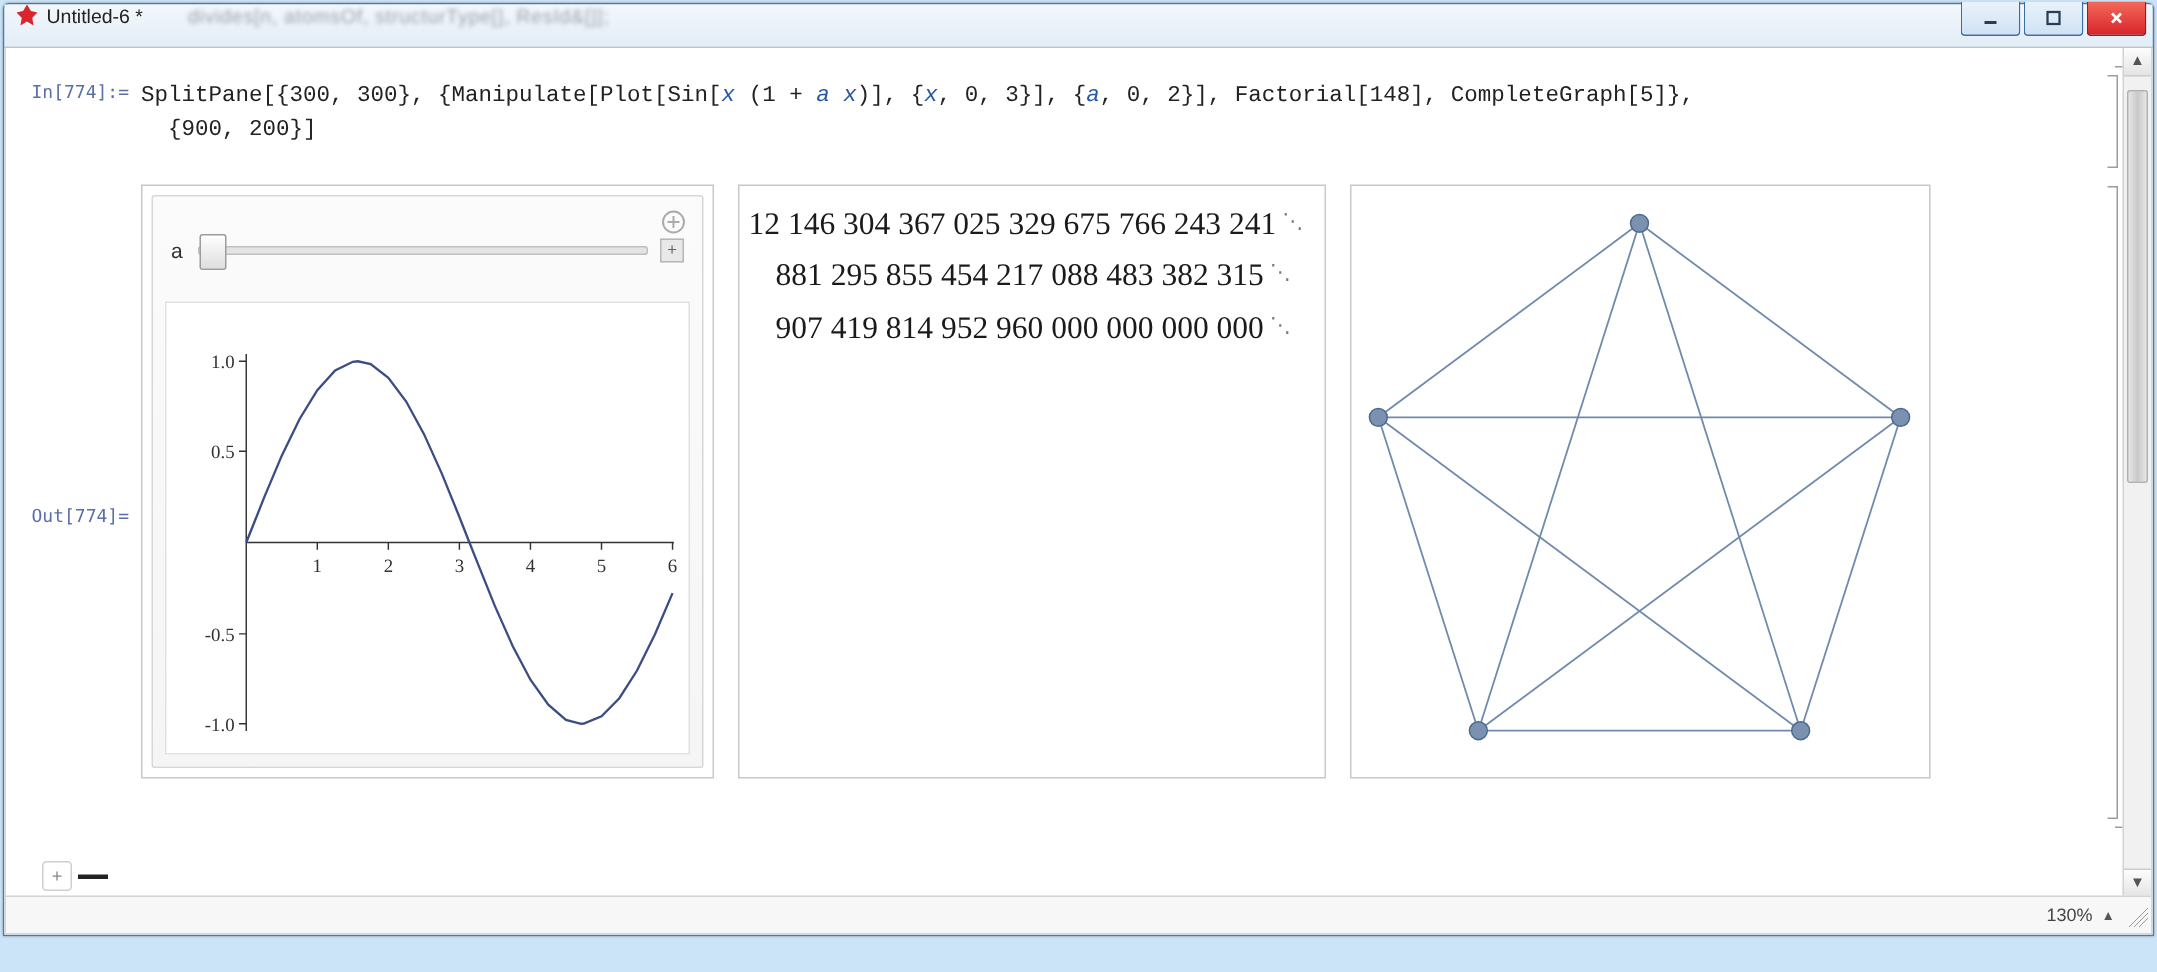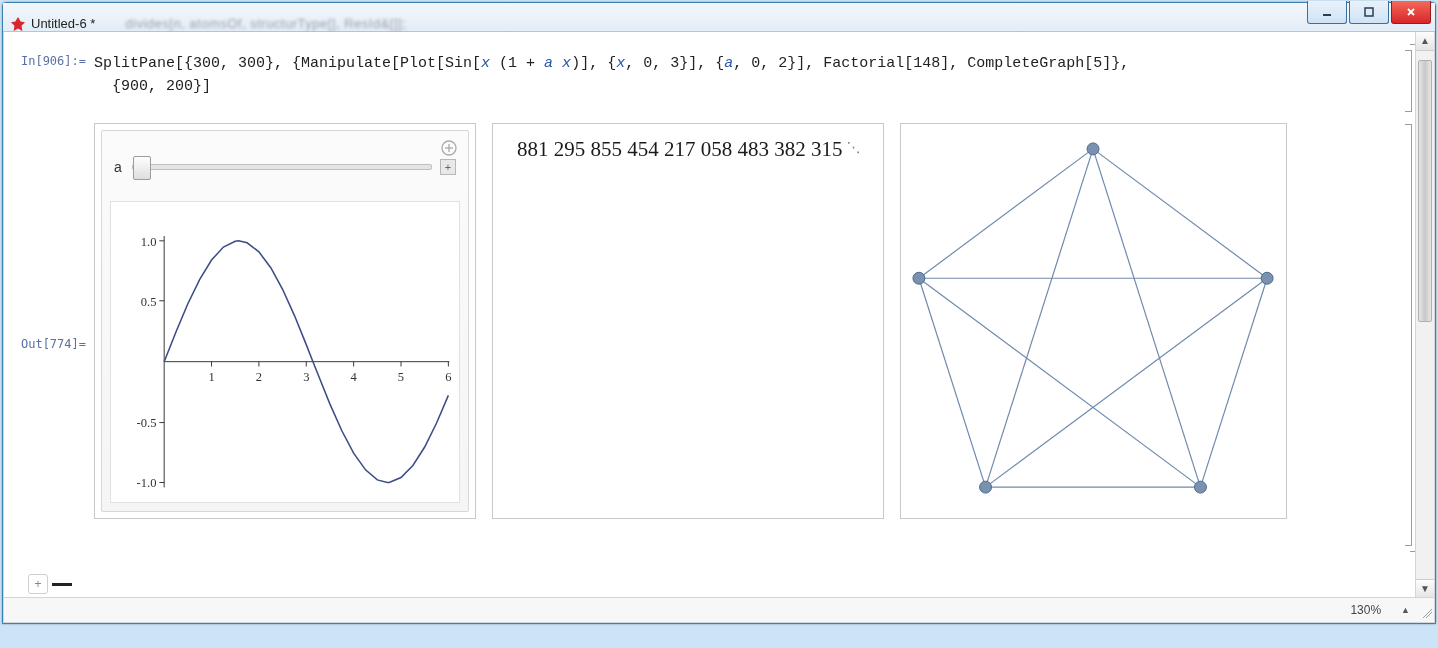--- a/index.html
+++ b/index.html
@@ -23,21 +23,21 @@
     height: 620px;
     box-shadow: 0 0 2px rgba(0,0,0,0.4);
     position: relative;
   }
   
   .title-bar {
     height: 28px;
     background: linear-gradient(#f3f7fb, #e3edf7);
     border-bottom: 1px solid #b7c5d3;
     display: flex;
-    align-items: flex-end;
+    align-items: flex-start;
     position: relative;
     font-size: 13px;
     color: #222;
   }
   .title-icon {
     width: 14px; height: 14px;
     margin: 0 6px 0 8px;
     color: #d9252b;
     font-size: 14px;
     line-height: 14px;
@@ -121,21 +121,21 @@
     bottom: 0; left: 0; right: 0;
     height: 24px;
     border-top: 1px solid #d4d4d4;
     background: #f7f7f7;
     display:flex;
     align-items:center;
     justify-content: flex-end;
     font-size: 12px;
     color: #444;
   }
-  .status-bar .zoom { margin-right: 20px; }
+  .status-bar .zoom { margin-right: 6px; }
   .status-bar .tri { font-size: 9px; margin-right: 6px; color: #555;}
   .status-bar .grip {
     width: 16px; height: 16px;
     margin-right: 2px;
     background:
       linear-gradient(135deg, transparent 60%, #999 60%, #999 62%, transparent 62%),
       linear-gradient(135deg, transparent 70%, #999 70%, #999 72%, transparent 72%),
       linear-gradient(135deg, transparent 80%, #999 80%, #999 82%, transparent 82%);
   }
   
@@ -310,21 +310,21 @@
             </svg>
           </div>
       </div>
     </div>
 
     <div class="client">
 
       <div class="notebook">
 
         <div class="cell-wrap" style="top:0">
-          <div class="in-label" style="top:22px">In[906]:=</div>
+          <div class="in-label" style="top:22px">In[774]:=</div>
           <div class="input-code"><span>SplitPane[{300, 300}, {Manipulate[Plot[Sin[</span><span class="tok-sym">x</span><span> (1 + </span><span class="tok-sym">a x</span><span>)], {</span><span class="tok-sym">x</span><span>, 0, 3}], {</span><span class="tok-sym">a</span><span>, 0, 2}], Factorial[148], CompleteGraph[5]},</span>
 <span>  {900, 200}]</span></div>
         </div>
 
         <div class="cell-wrap" style="margin-top:0">
           <div class="out-label" style="top:214px">Out[774]=</div>
 
           <div class="output-row">
 
             <div class="panel p1">
@@ -385,21 +385,23 @@
                     </g>
 
                     <path id="sine-path" fill="none" stroke="#3b4d85" stroke-width="1.6" d="M55.0,160.0 L67.3,129.1 L79.5,100.1 L91.8,74.8 L104.0,54.9 L116.3,41.4 L128.5,35.4 L132.0,35.0 L140.8,37.0 L153.0,46.4 L165.3,62.8 L177.5,85.1 L189.8,112.3 L202.0,142.4 L208.9,160.0 L214.3,173.5 L226.5,203.9 L238.8,231.5 L251.0,254.6 L263.3,271.9 L275.5,282.3 L285.9,285.0 L287.8,284.9 L300.0,279.9 L312.3,267.4 L324.5,248.3 L336.8,223.5 L349.0,194.9"></path>
                   </svg>
                 </div>
               </div>
             </div>
 
             <div class="panel p2">
               <div class="factorial">
-                <div class="line cont ln-rest">881 295 855 454 217 058 483 382 315</div>
+                <div class="line cont ln-first">12 146 304 367 025 329 675 766 243 241</div>
+                <div class="line cont ln-rest">881 295 855 454 217 088 483 382 315</div>
+                <div class="line cont ln-rest">907 419 814 952 960 000 000 000 000</div>
               </div>
             </div>
 
             <div class="panel p3">
               <svg viewBox="0 0 387 396">
                 <g stroke="#6f8aab" stroke-width="1.2">
 
                   <line x1="193" y1="25" x2="368" y2="155"></line>
                   <line x1="193" y1="25" x2="301" y2="365"></line>
                   <line x1="193" y1="25" x2="85" y2="365"></line>

